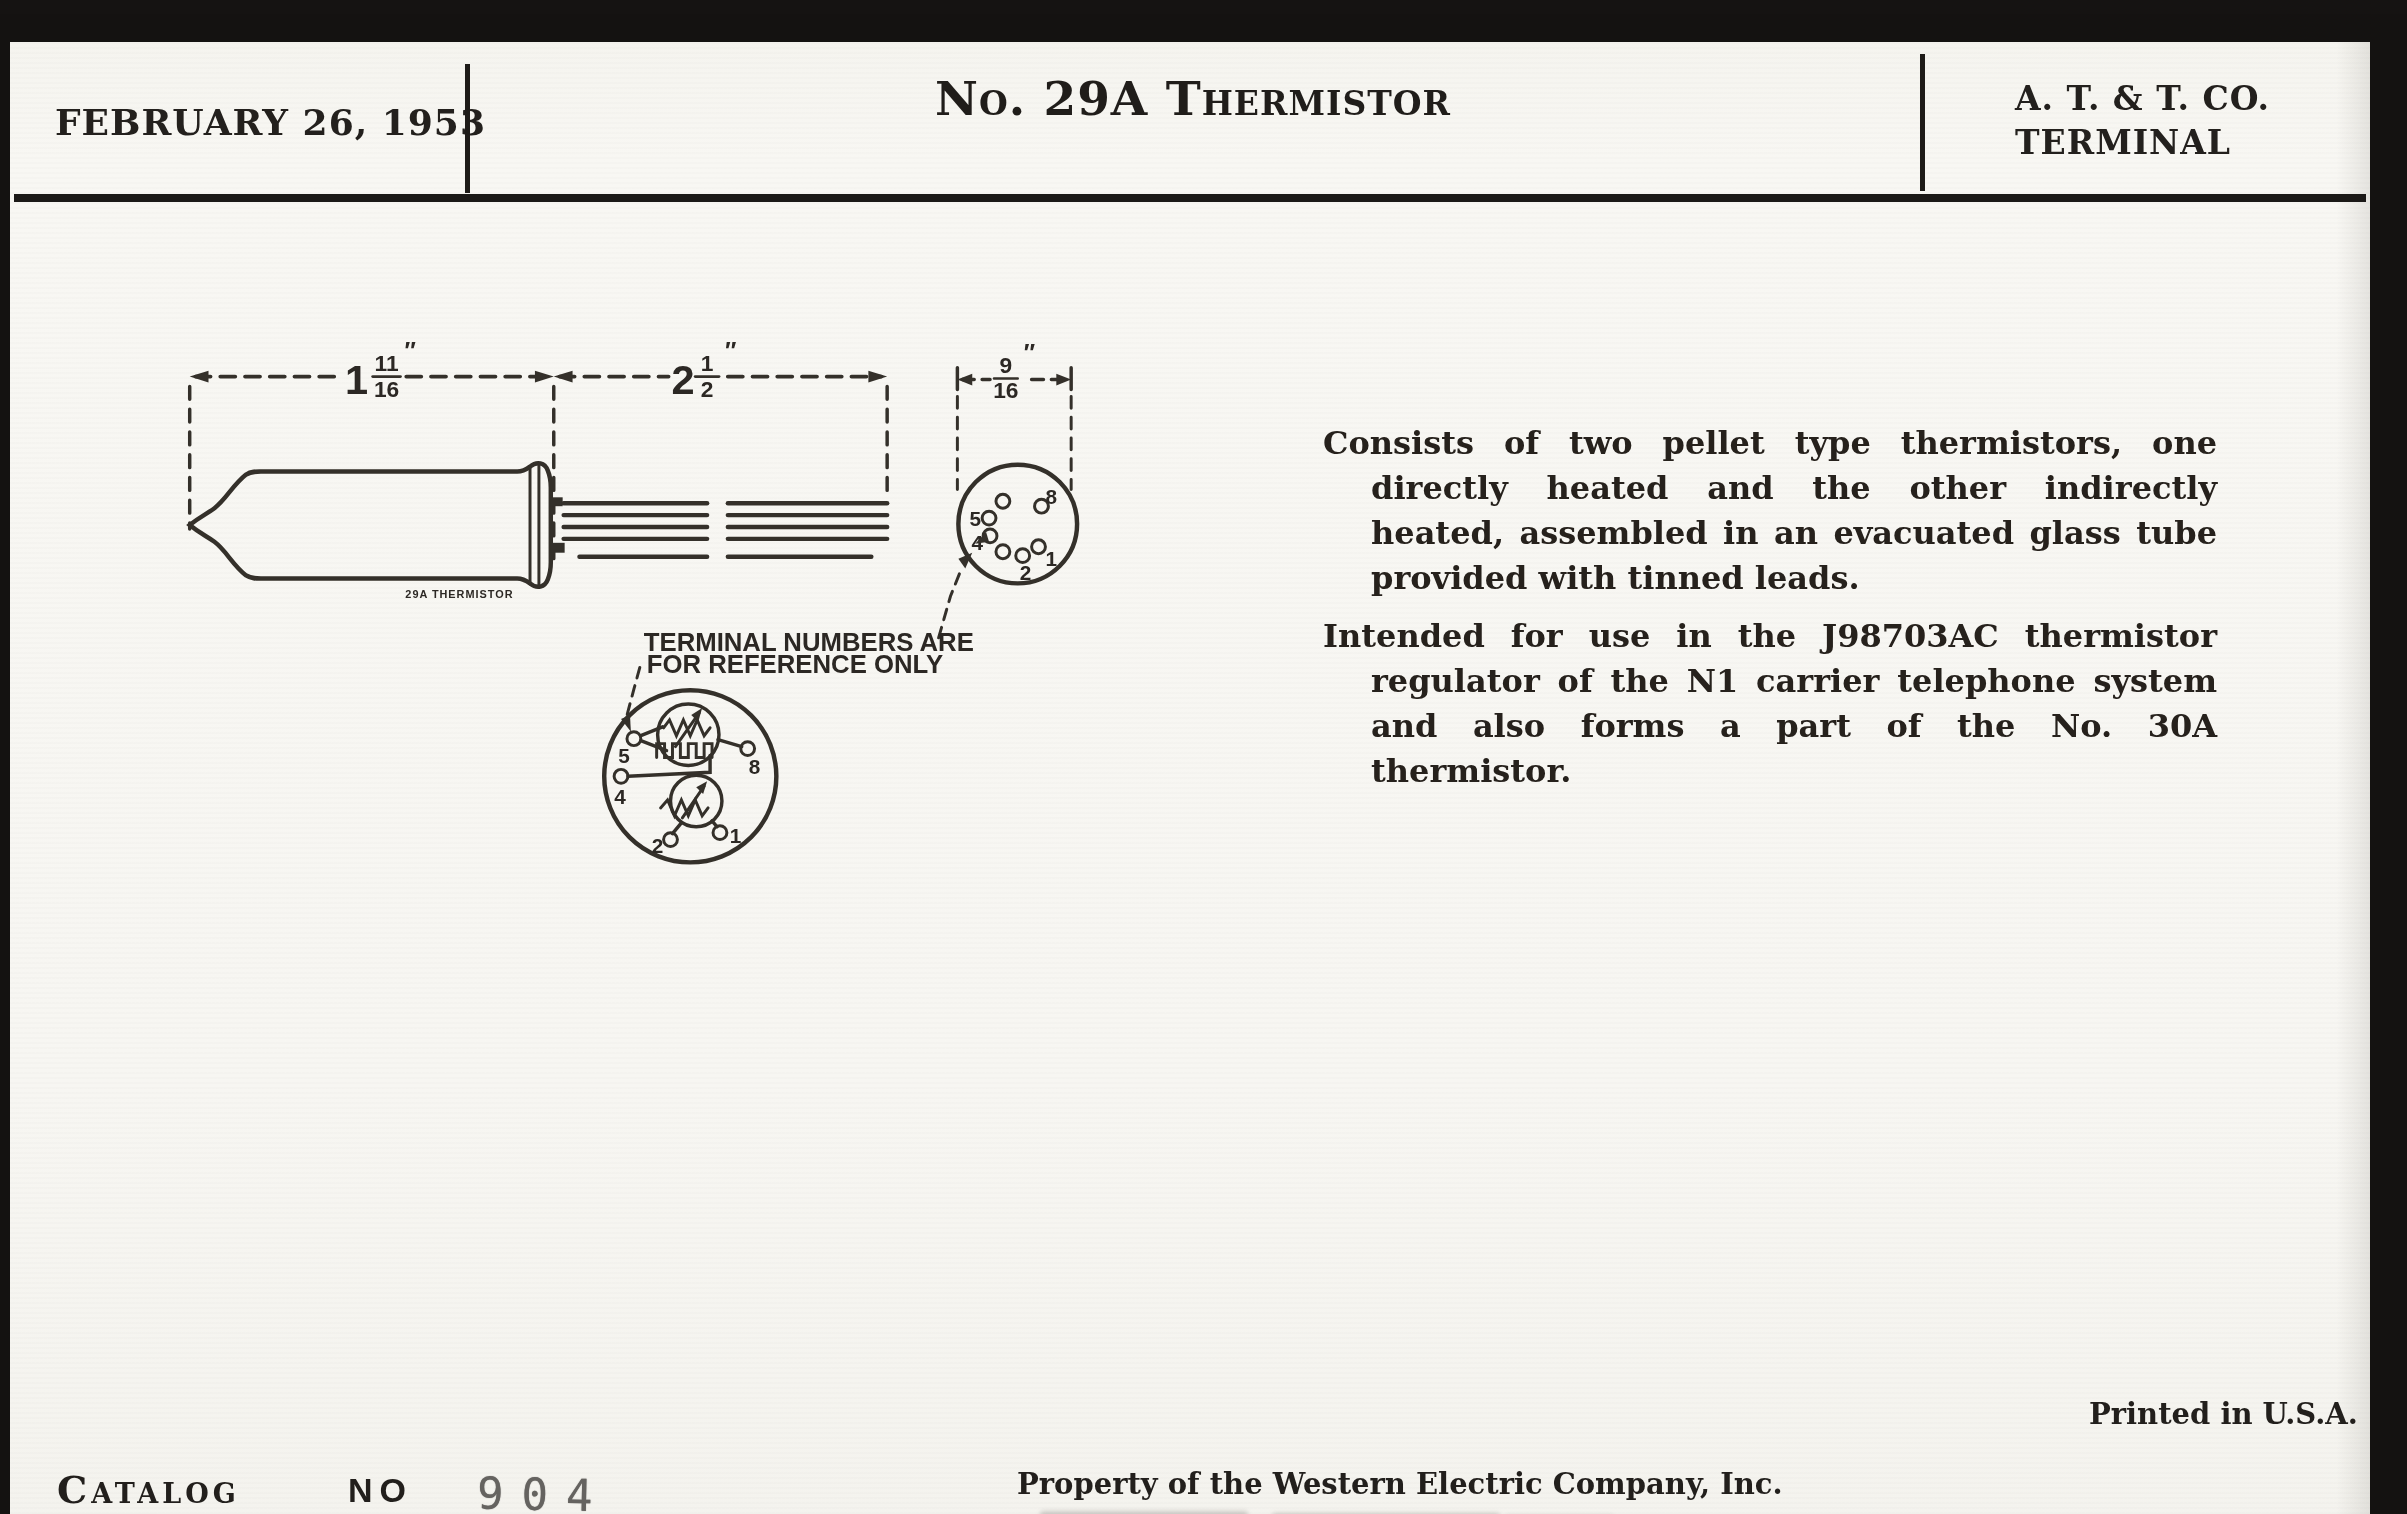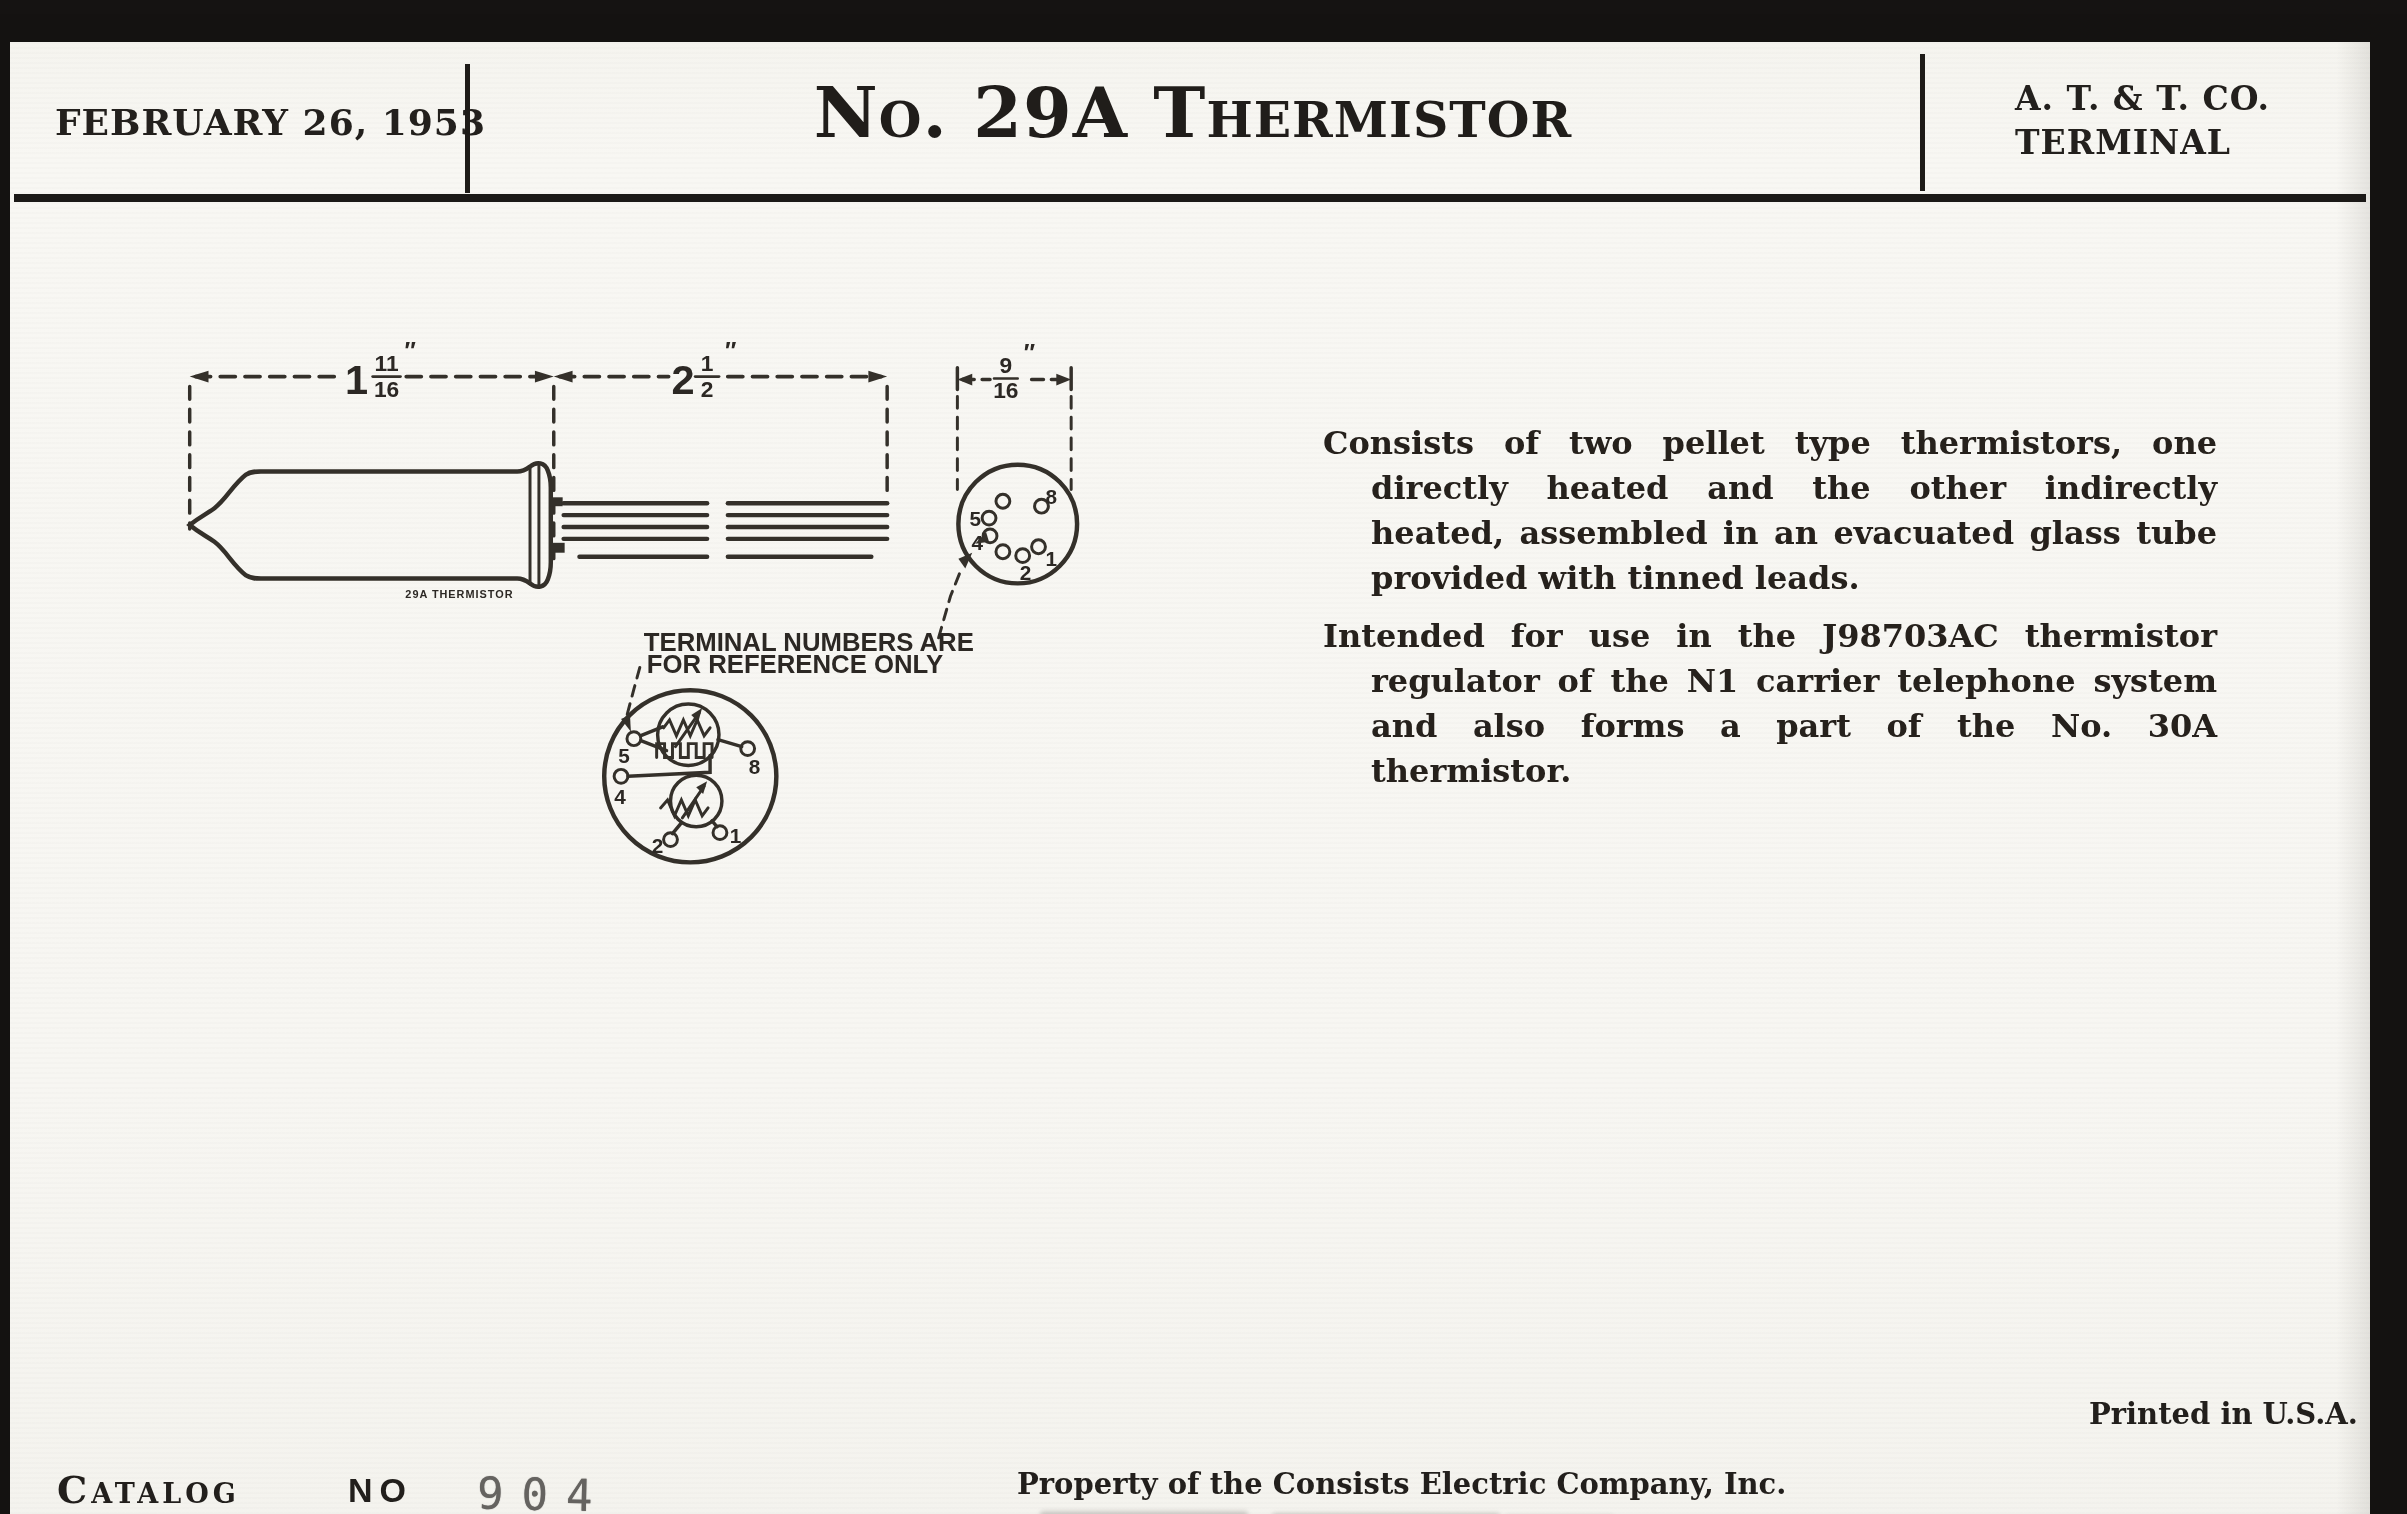--- a/index.html
+++ b/index.html
@@ -15,21 +15,21 @@
   .bar.top{left:0;top:0;width:2408px;height:28px;}
   .bar.left{left:0;top:0;width:10px;height:1515px;}
   .bar.right{right:0;top:0;width:38px;height:1515px;}
 
   .date{position:absolute;left:55px;top:87px;font-size:36px;font-weight:bold;
         letter-spacing:1px;color:#23201d;white-space:nowrap;}
   .vrule{position:absolute;width:5px;background:#1e1b18;}
   .vrule.v1{left:465px;top:50px;height:129px;}
   .vrule.v2{left:1920px;top:40px;height:137px;}
   .title{position:absolute;left:467px;top:57px;width:1452px;text-align:center;
-         font-size:70px;font-weight:bold;font-variant:small-caps;color:#201d1a;
+         font-size:47px;font-weight:bold;font-variant:small-caps;color:#201d1a;
          letter-spacing:1px;white-space:nowrap;}
   .org{position:absolute;left:2015px;top:63px;width:299px;text-align:left;
        font-size:33px;font-weight:bold;line-height:44px;color:#23201d;letter-spacing:1px;}
   .hrule{position:absolute;left:14px;top:180px;width:2352px;height:8px;background:#1b1917;}
 
   .bodytext{position:absolute;left:1323px;top:407px;width:894px;color:#26211c;
             font-size:32px;line-height:45px;font-weight:bold;}
   .bodytext p{margin:0;padding-left:48px;text-indent:-48px;text-align:justify;}
   .bodytext p + p{margin-top:13px;}
 
@@ -208,21 +208,21 @@
   </svg>
 
   <div class="bodytext">
     <p>Consists of two pellet type thermistors, one directly heated and the other indirectly heated, assembled in an evacuated glass tube provided with tinned leads.</p>
     <p>Intended for use in the J98703AC thermistor regulator of the N1 carrier telephone system and also forms a part of the No. 30A thermistor.</p>
   </div>
 
   <div class="foot catalog">Catalog</div>
   <div class="foot no">NO</div>
   <div class="foot stamp">904</div>
-  <div class="foot property">Property of the Consists Electric Company, Inc.</div>
+  <div class="foot property">Property of the Western Electric Company, Inc.</div>
   <div class="foot printed">Printed in U.S.A.</div>
 
   <div class="smudge" style="left:1040px;top:1497px;width:208px;height:10px;"></div>
   <div class="smudge" style="left:1272px;top:1499px;width:228px;height:9px;"></div>
   <div class="smudge" style="left:1505px;top:1501px;width:109px;height:8px;opacity:.7;"></div>
   <div class="smudge" style="left:30px;top:1503px;width:129px;height:8px;opacity:.5;"></div>
 </div>
 
 
 </body></html>

